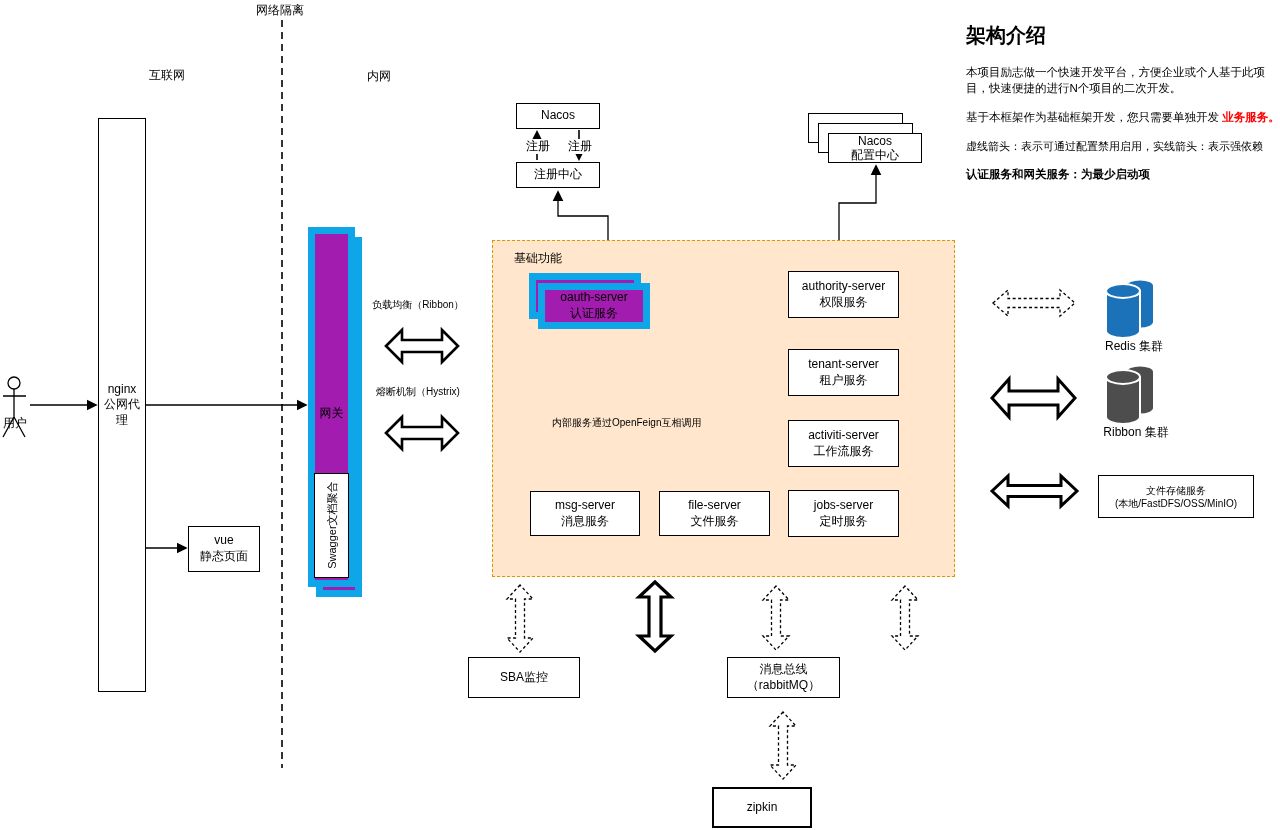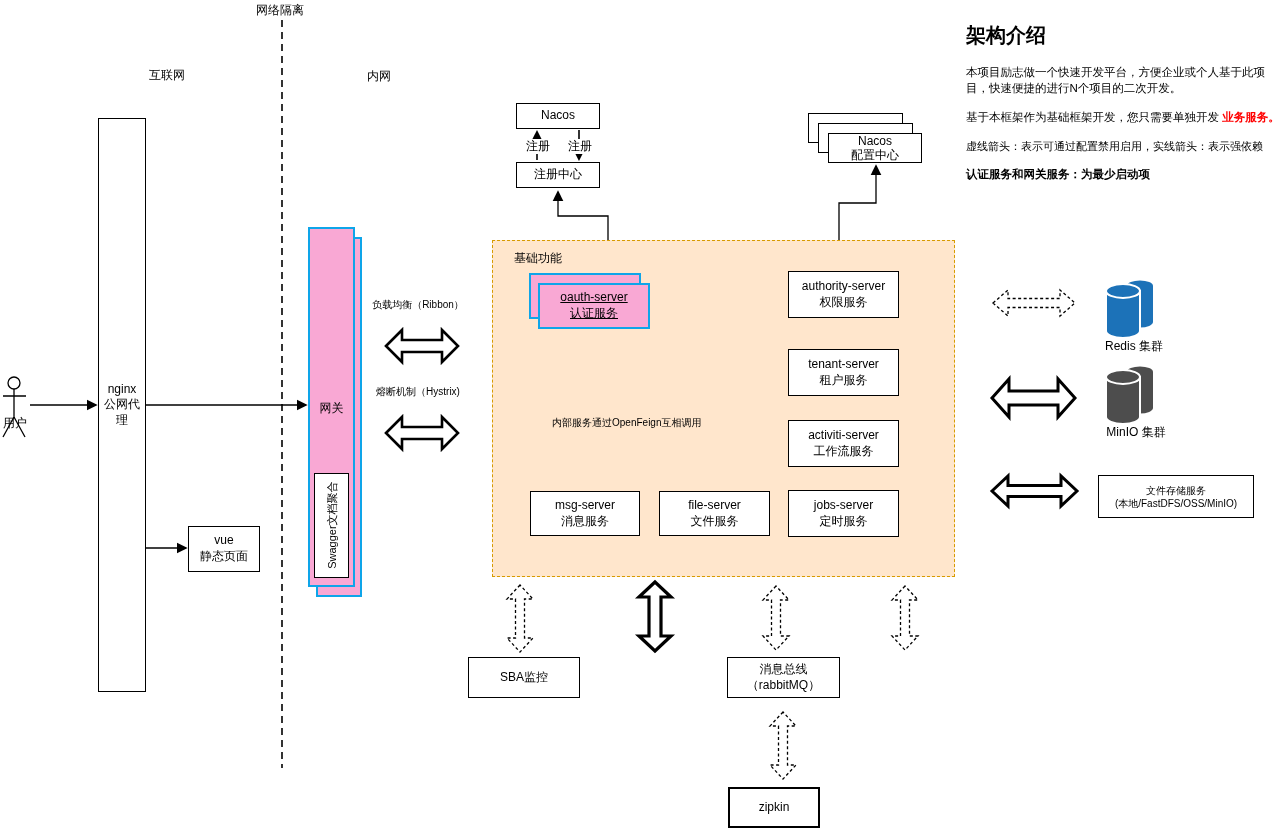--- a/index.html
+++ b/index.html
@@ -2,21 +2,21 @@
 <html><head>
 <meta charset="utf-8">
 <style>
   html,body { margin:0; padding:0; background:#fff; }
   .canvas { position:relative; width:1280px; height:830px; background:#fff; overflow:hidden;
             font-family:"Liberation Sans", sans-serif; color:#000; }
   svg.layer { position:absolute; left:0; top:0; pointer-events:none; }
   .box { position:absolute; box-sizing:border-box; background:#fff; border:1px solid #000;
          display:flex; align-items:center; justify-content:center; text-align:center;
          font-size:12px; line-height:1.3; white-space:pre-line; }
-  .pink { background:#f9a8d4; border:2px solid #0ea5e9;text-decoration:underline; }
+  .pink { background:#a21caf; border:7px solid #0ea5e9; }
   .orange-zone { position:absolute; box-sizing:border-box; background:#ffe6cc;
                  border:1.5px dashed #d79b00; }
   .dashed-box { border:1px dashed #595959; }
   .thick { border-width:2px; }
   .lbl { position:absolute; font-size:12px; line-height:1.25; white-space:pre-line; }
   .center { text-align:center; }
   .red { color:#ff0000; }
   .whitebg { background:#fff; }
   .vtext { transform:rotate(-90deg); white-space:nowrap; font-size:11px; }
   .sm { font-size:10px; }
@@ -118,41 +118,41 @@
 定时服务</div>
   <div class="box" style="left:530px; top:491px; width:110px; height:45px;">msg-server
 消息服务</div>
   <div class="box" style="left:659px; top:491px; width:111px; height:45px;">file-server
 文件服务</div>
   <div class="lbl sm" style="left:552px; top:417px;">内部服务通过OpenFeign互相调用</div>
 
   <div class="box" style="left:468px; top:657px; width:112px; height:41px;">SBA监控</div>
   <div class="box" style="left:727px; top:657px; width:113px; height:41px;">消息总线
 （rabbitMQ）</div>
-  <div class="box thick" style="left:728px; top:787px; width:92px; height:41px;">zipkin</div>
+  <div class="box thick" style="left:712px; top:787px; width:100px; height:41px;">zipkin</div>
 
   <svg class="layer" style="left:1104px; top:275px;" width="54" height="64" viewBox="0 0 54 64">
     <g fill="#1c72b8">
       <ellipse cx="36" cy="11" rx="13" ry="5.5"></ellipse>
       <path d="M23,11 v36 a13,5.5 0 0 0 26,0 v-36 z"></path>
       <path d="M2,16 v40 a17,7 0 0 0 34,0 v-40 z" stroke="#fff" stroke-width="2"></path>
       <ellipse cx="19" cy="16" rx="17" ry="7" stroke="#fff" stroke-width="2"></ellipse>
     </g>
   </svg>
   <div class="lbl center" style="left:1094px; top:339px; width:80px;">Redis 集群</div>
 
   <svg class="layer" style="left:1104px; top:361px;" width="54" height="64" viewBox="0 0 54 64">
     <g fill="#4d4d4d">
       <ellipse cx="36" cy="11" rx="13" ry="5.5"></ellipse>
       <path d="M23,11 v36 a13,5.5 0 0 0 26,0 v-36 z"></path>
       <path d="M2,16 v40 a17,7 0 0 0 34,0 v-40 z" stroke="#fff" stroke-width="2"></path>
       <ellipse cx="19" cy="16" rx="17" ry="7" stroke="#fff" stroke-width="2"></ellipse>
     </g>
   </svg>
-  <div class="lbl center" style="left:1094px; top:425px; width:84px;">MinIO 集群</div>
+  <div class="lbl center" style="left:1094px; top:425px; width:84px;">Ribbon 集群</div>
 
   <div class="box sm" style="left:1098px; top:475px; width:156px; height:43px;">文件存储服务
 (本地/FastDFS/OSS/MinIO)</div>
 
   <div class="intro">
     <h1>架构介绍</h1>
     <p>本项目励志做一个快速开发平台，方便企业或个人基于此项目，快速便捷的进行N个项目的二次开发。</p>
     <p class="nowrap"><span>基于本框架作为基础框架开发，您只需要单独开发 </span><span class="red bold">业务服务。</span></p>
     <p class="nowrap" style="font-size:11px;">虚线箭头：表示可通过配置禁用启用，实线箭头：表示强依赖</p>
     <p class="bold">认证服务和网关服务：为最少启动项</p>

